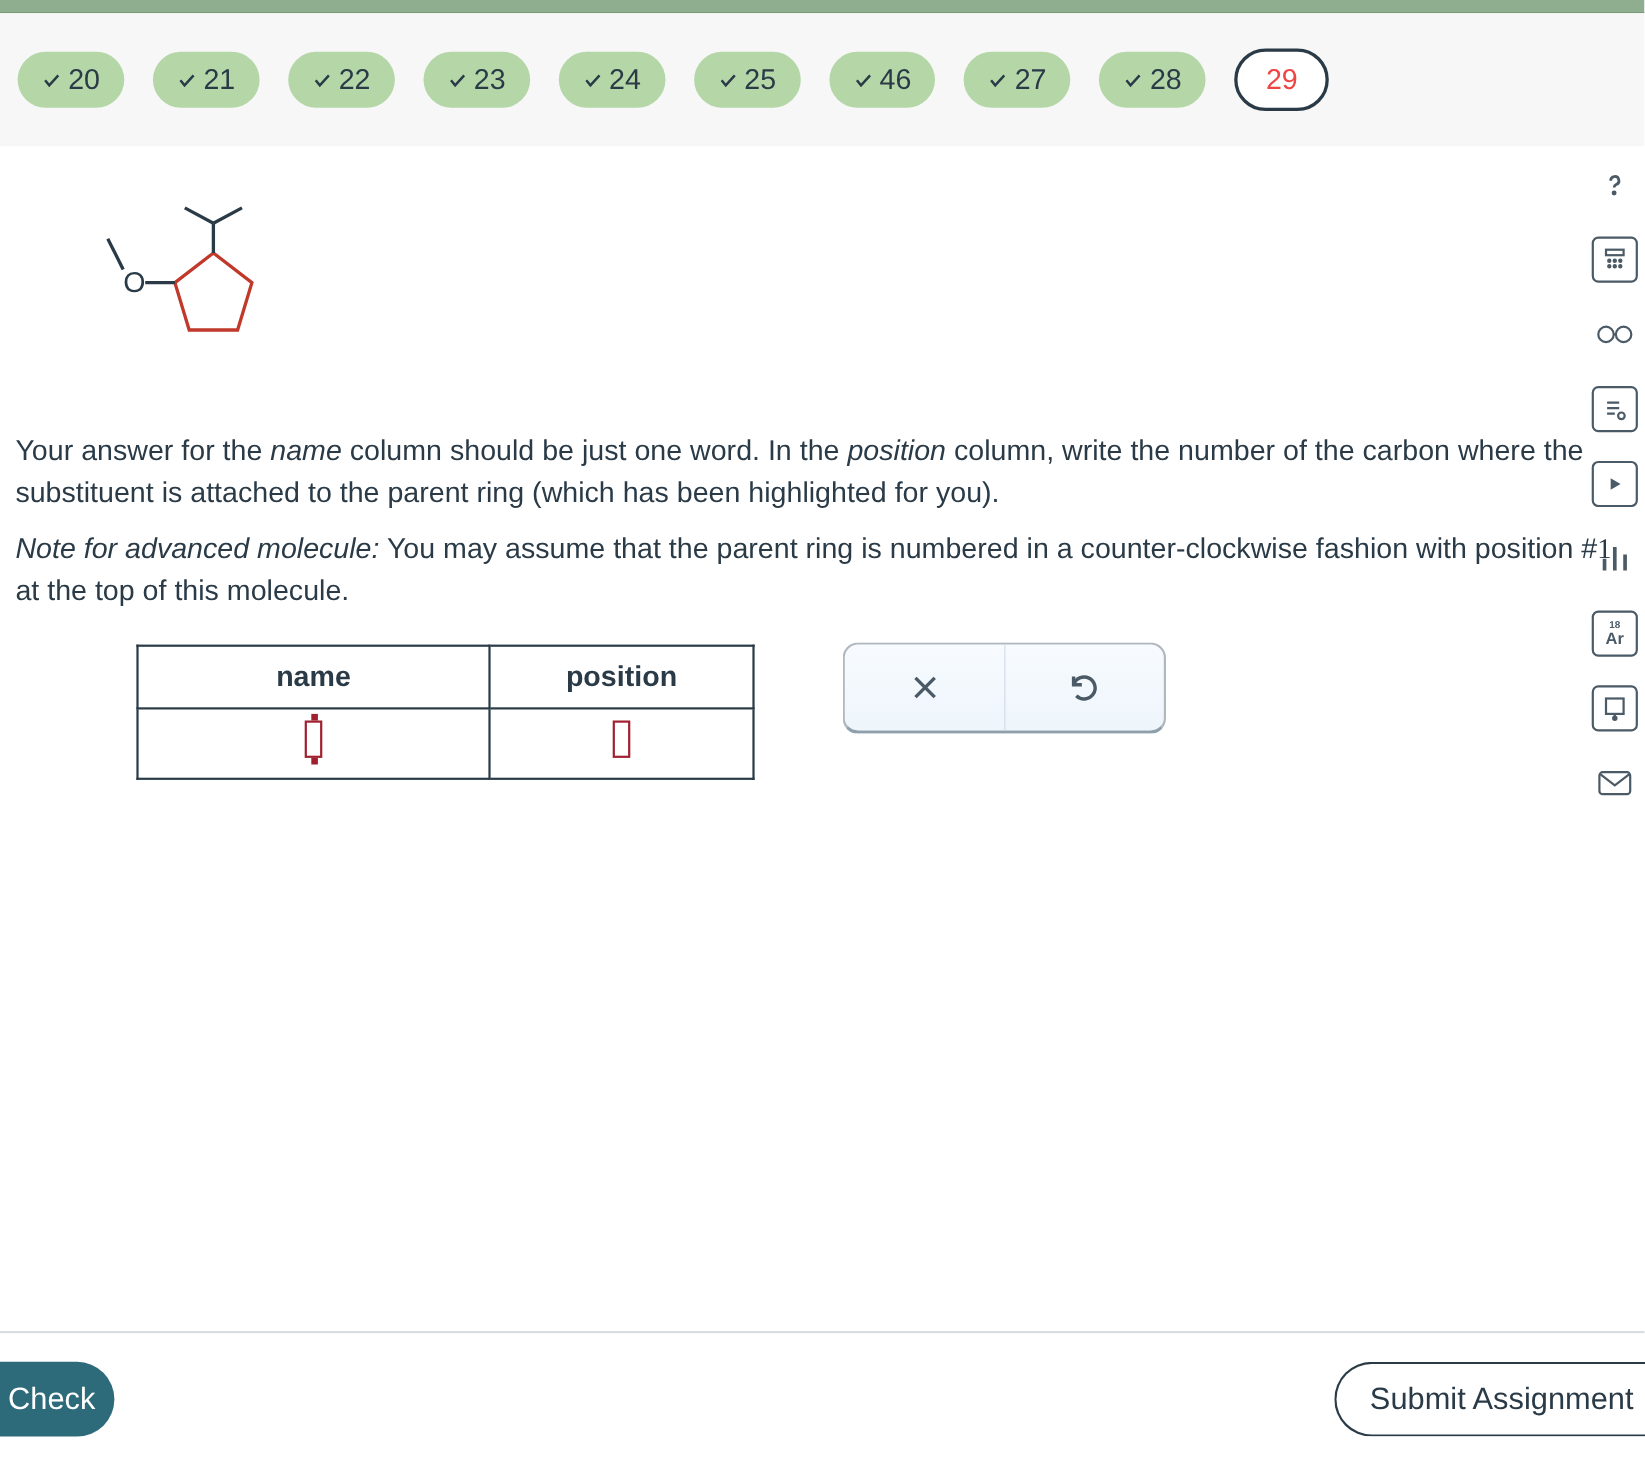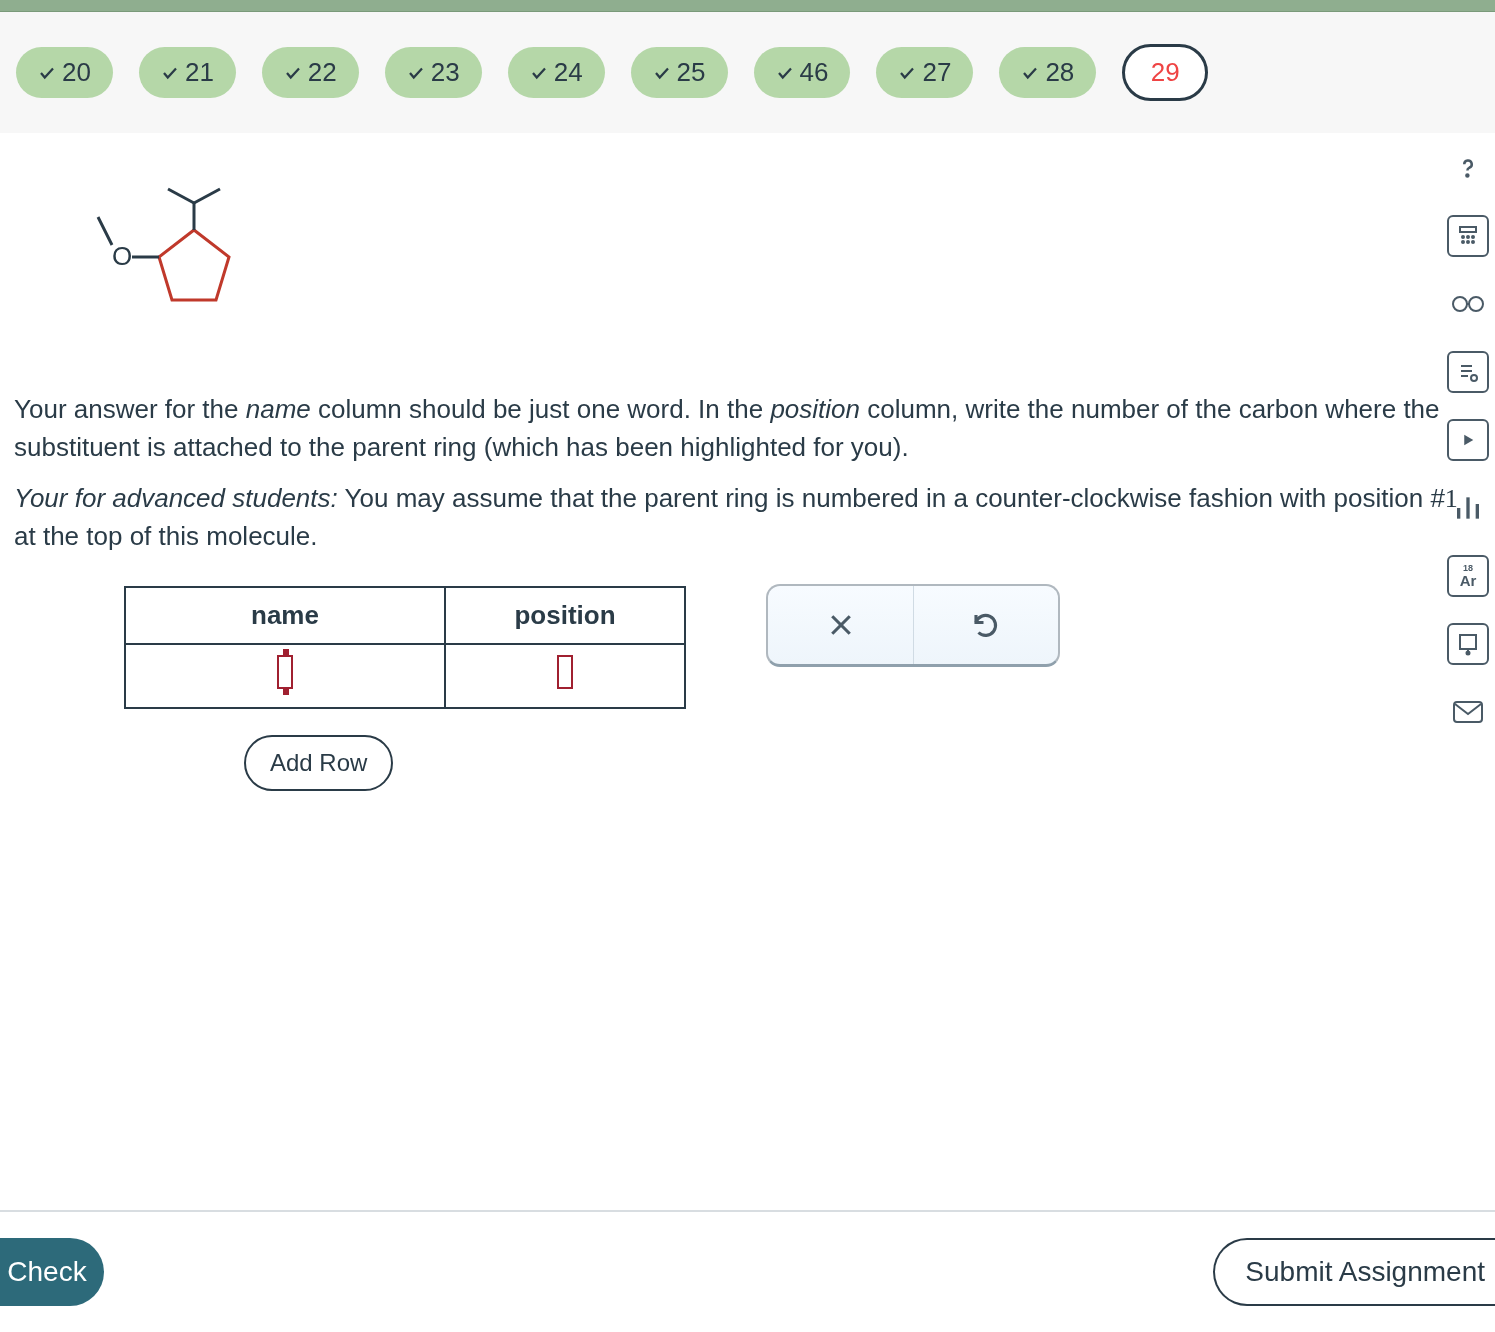--- a/index.html
+++ b/index.html
@@ -279,39 +279,38 @@
       <line x1="140" y1="18" x2="114" y2="4" stroke="#2a3b47" stroke-width="3"></line>
       <line x1="140" y1="18" x2="166" y2="4" stroke="#2a3b47" stroke-width="3"></line>
     </svg>
   </div>
 
   <p class="block2">
     <span>Your answer for the </span><em>name</em><span> column should be just one word. In the </span><em>position</em><span> column, write the number of the carbon where the substituent is attached to the parent ring (which has been highlighted for you).</span>
   </p>
 
   <p class="block3">
-    <span>Your for advanced students:</span><span class="nostyle"> You may assume that the parent ring is numbered in a counter-clockwise fashion with position #</span><span class="nostyle hash1">1</span><span class="nostyle"> at the top of this molecule.</span>
+    <span>Note for advanced molecule:</span><span class="nostyle"> You may assume that the parent ring is numbered in a counter-clockwise fashion with position #</span><span class="nostyle hash1">1</span><span class="nostyle"> at the top of this molecule.</span>
   </p>
 
 
   <div class="table-area">
     <div>
       <table class="answer">
         <tbody>
             <tr>
           <th class="col-name">name</th>
           <th class="col-pos">position</th>
         </tr>
         <tr>
           <td><span class="cursor-box cursor-handles"></span></td>
           <td><span class="empty-box"></span></td>
         </tr>
       </tbody>
         </table>
-      <button class="add-row">Add Row</button>
     </div>
 
     <div class="toolbox">
       <div class="toolbox-btn">
         <svg viewBox="0 0 24 24">
             <line x1="5" y1="5" x2="19" y2="19"></line>
             <line x1="19" y1="5" x2="5" y2="19"></line>
           </svg>
       </div>
       <div class="toolbox-btn">

